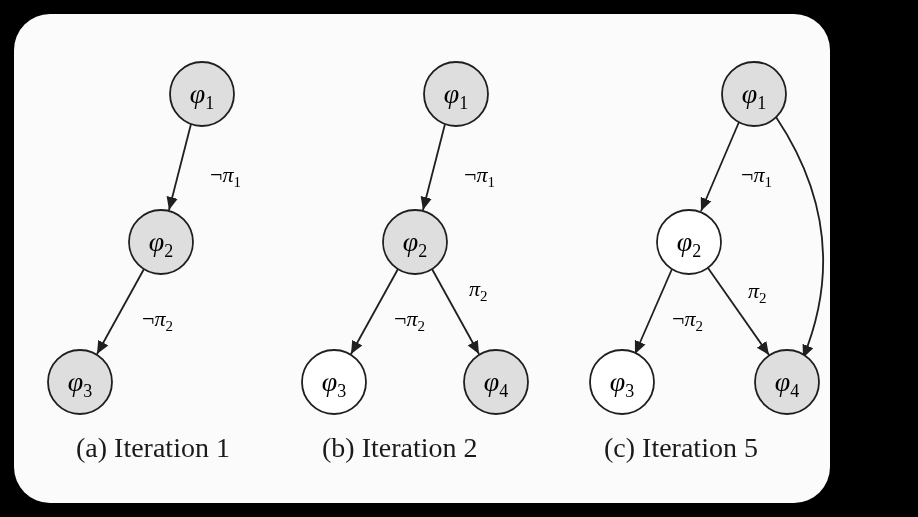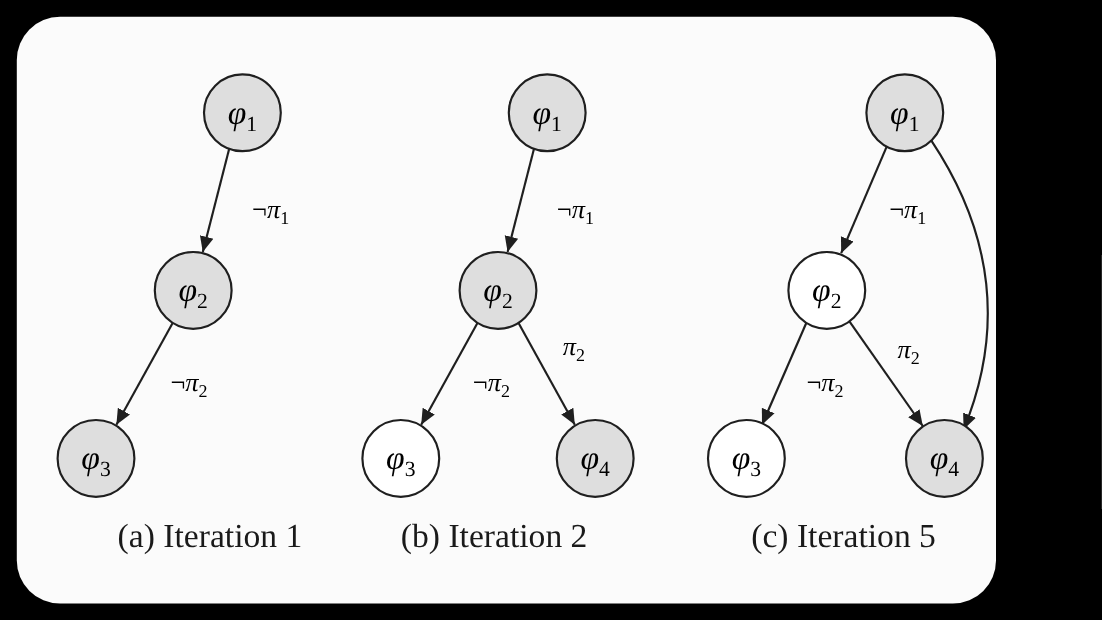--- a/index.html
+++ b/index.html
@@ -22,21 +22,20 @@
   svg {
     position: absolute;
     left: 0;
     top: 0;
   }
   .caption {
     position: absolute;
     font-size: 28px;
     color: #1a1a1a;
     white-space: nowrap;
-    margin-left: 22px;
   }
   .node-label {
     font-size: 28px;
     font-style: italic;
   }
   .node-label .sub {
     font-size: 18px;
     font-style: normal;
   }
   .edge-label {
@@ -149,15 +148,15 @@
       </g>
 
       <g>
         <circle cx="773" cy="368" r="32" fill="#dedede" stroke="#1f1f1f" stroke-width="1.8"></circle>
         <text x="773" y="377" text-anchor="middle" class="node-label"><tspan font-style="italic">φ</tspan><tspan class="sub" dy="6">4</tspan></text>
       </g>
     </g>
   </svg>
 
   <div class="caption" style="left:62px; top:418px;">(a) Iteration 1</div>
-  <div class="caption" style="left:298px; top:418px;">(b) Iteration 2</div>
+  <div class="caption" style="left:308px; top:418px;">(b) Iteration 2</div>
   <div class="caption" style="left:590px; top:418px;">(c) Iteration 5</div>
 </div>
 
 </body></html>

